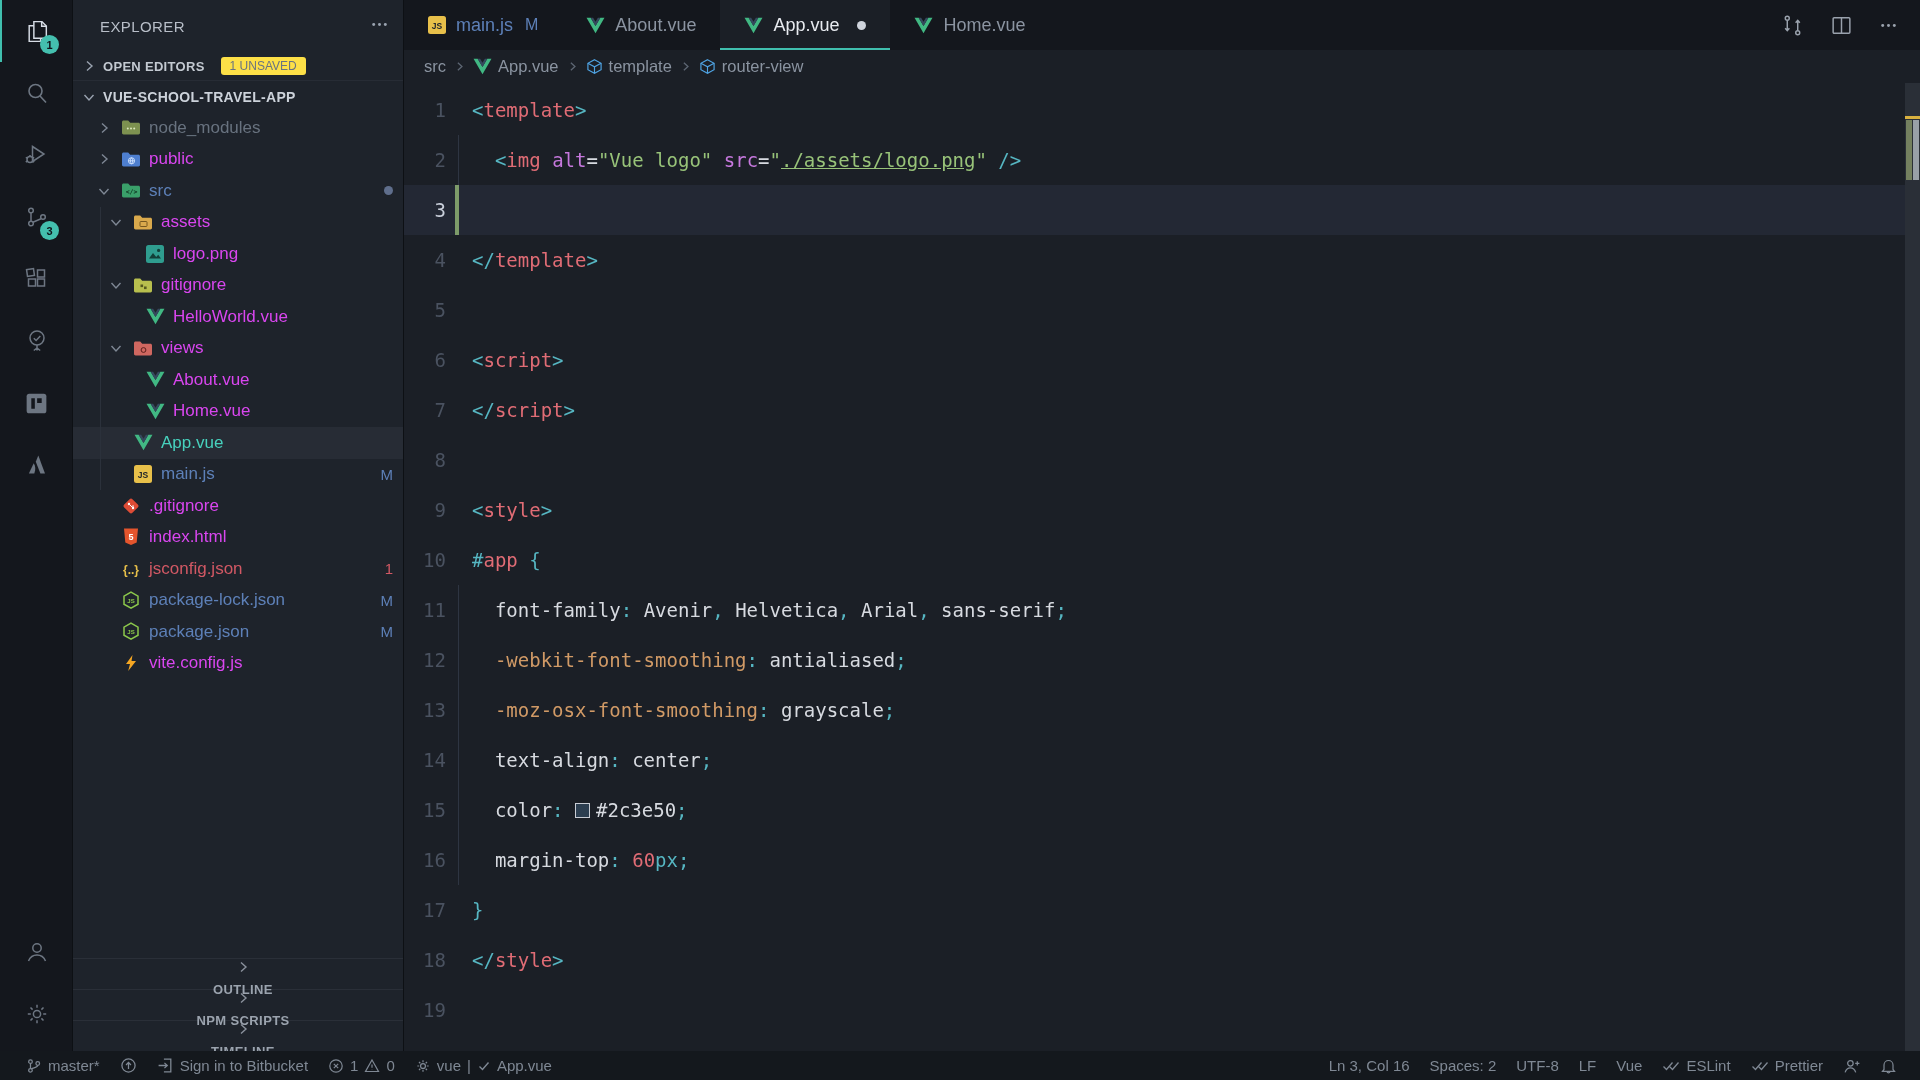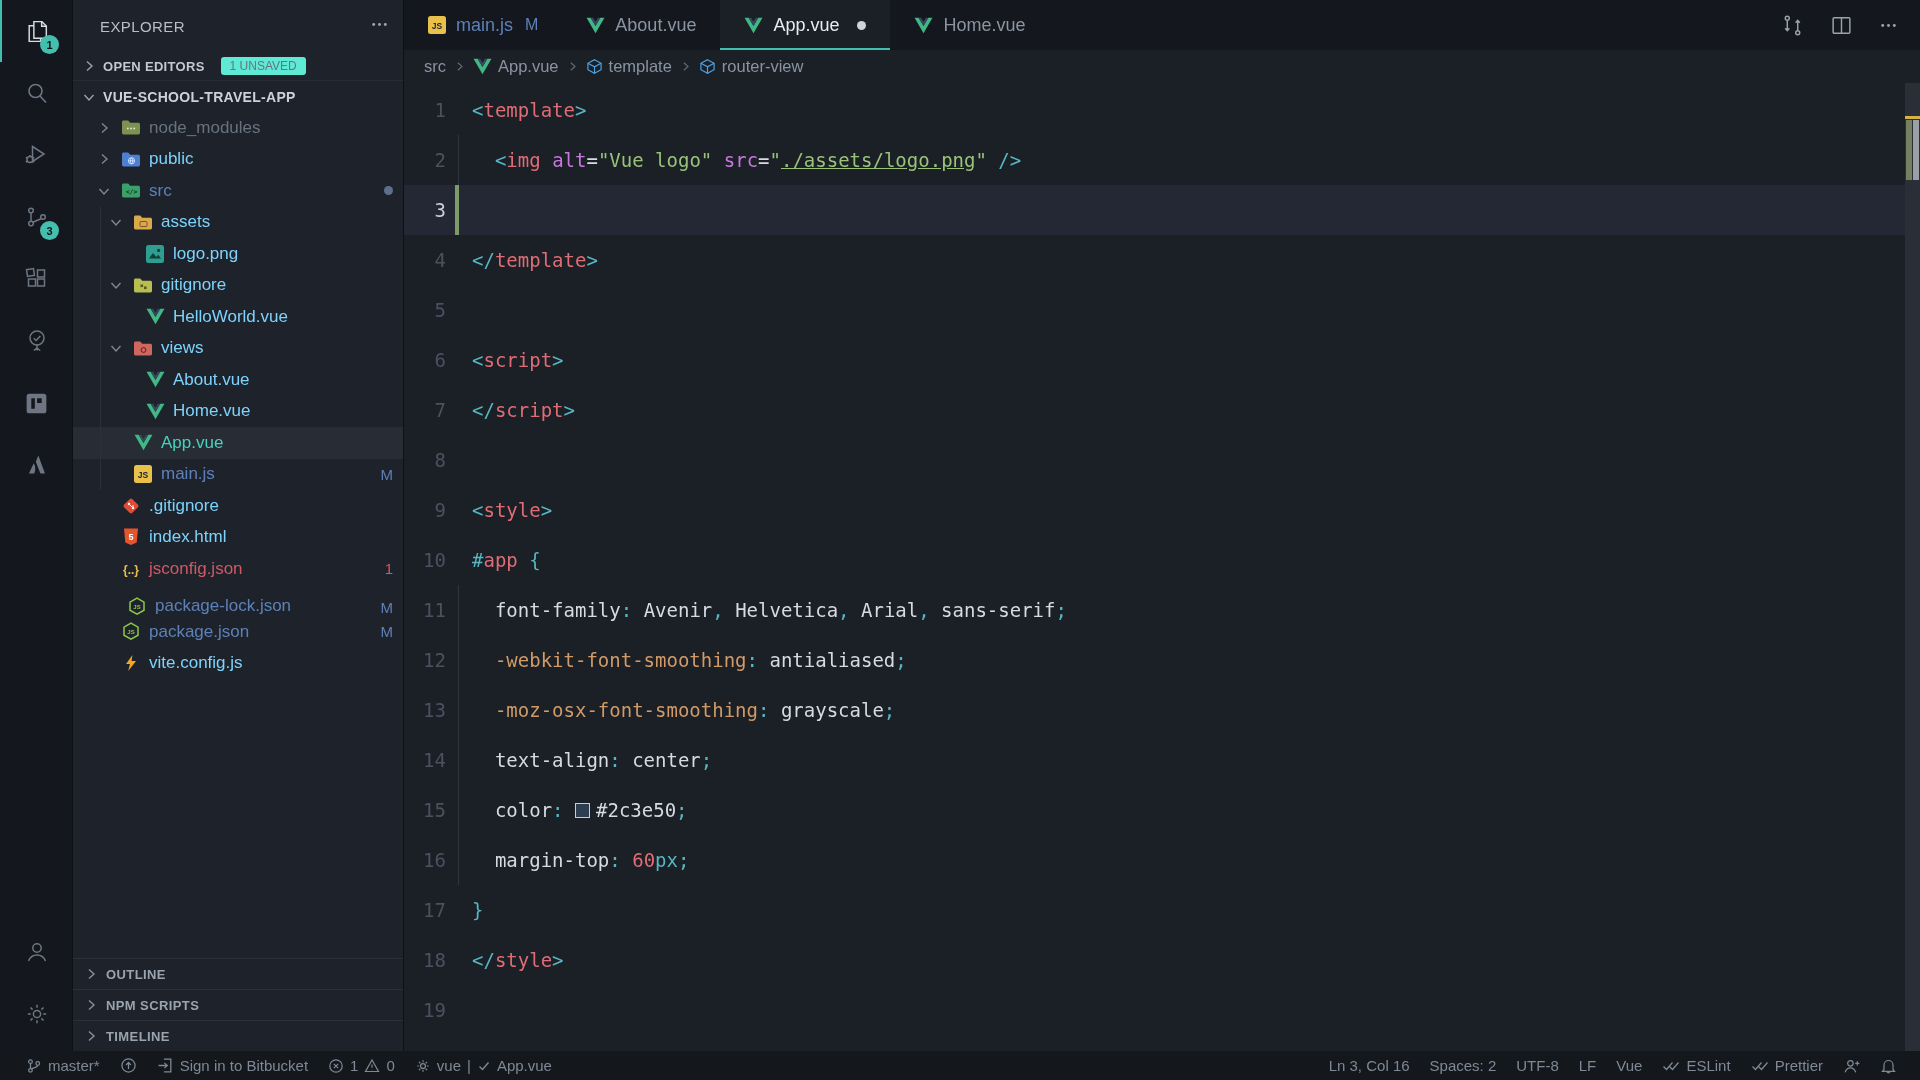--- a/index.html
+++ b/index.html
@@ -22,38 +22,38 @@
   
   #sidebar { grid-row:1; grid-column:2; background:#1e232b; display:flex; flex-direction:column;
     border-right:1px solid #0d1014; color:#9aa3b0; }
   #sb-header { height:52px; display:flex; align-items:center; justify-content:space-between;
     padding:0 14px 0 27px; }
   #sb-title { font-size:15px; color:#b8bec8; letter-spacing:.4px; }
   #sb-more { color:#9aa3b0; cursor:pointer; }
   #open-editors { height:29px; display:flex; align-items:center; gap:6px; padding-left:8px;
     border-bottom:1px solid #272c35; }
   #oe-label { font-size:13px; font-weight:bold; color:#c3c9d1; letter-spacing:.3px; }
-  #oe-badge { font-size:12px; color:#6a7380; background:#5eead4; padding:2px 9px; border-radius:3px; margin-left:10px; }
+  #oe-badge { font-size:12px; color:#6a7380; background:#fde047; padding:2px 9px; border-radius:3px; margin-left:10px; }
   #root-row { height:31px; display:flex; align-items:center; gap:6px; padding-left:8px; cursor:pointer; }
   #root-label { font-size:14px; font-weight:bold; color:#ccd2da; letter-spacing:.3px; }
   #tree-rows { flex:0 0 auto; }
   .trow { position:relative; height:31.5px; display:flex; align-items:center; gap:6px; padding-right:10px; cursor:pointer; }
   .trow.selected { background:#272c35; }
   .trow .icn.chev { width:18px; flex:0 0 18px; color:#7e8794; display:flex; justify-content:center; }
   .trow .ficon { width:24px; flex:0 0 24px; display:flex; justify-content:center; align-items:center; }
-  .tlabel { font-size:17px; color:#7dd3fc; white-space:nowrap; }
+  .tlabel { font-size:17px; color:#d946ef; white-space:nowrap; }
   .tlabel.dim { color:#68727f; } .tlabel.modified { color:#5d80b8; }
   .tlabel.error { color:#d15864; } .tlabel.selectedc { color:#47d1bd; }
   .tspace { flex:1; }
   .tbadge { font-size:15px; } .tbadge.modified { color:#5d80b8; } .tbadge.error { color:#d15864; }
   .dotbadge { width:9px; height:9px; border-radius:50%; background:#5f6e8c; }
   .tguide { position:absolute; left:27px; top:0; bottom:0; width:1px; background:#2b313b; }
   #sb-fill { flex:1; }
   .sb-section { height:31px; display:flex; align-items:center; gap:7px; padding-left:10px;
-    border-top:1px solid #2a2f38; cursor:pointer; }
+    border-top:1px solid #2a2f38; cursor:pointer;flex-direction:column; }
   .sb-section .icn { color:#8a919c; }
   .sb-section-label { font-size:13px; font-weight:bold; color:#9ba3ae; letter-spacing:.4px; }
 
   
   #editor-area { grid-row:1; grid-column:3; display:flex; flex-direction:column; background:#1b1f26; min-width:0; }
   #tabbar { height:50px; background:#14171d; display:flex; align-items:stretch; justify-content:space-between; }
   #tabs { display:flex; }
   .tab { position:relative; display:flex; align-items:center; gap:10px; padding:0 24px; font-size:18px;
     color:#8b94a1; background:#14171d; cursor:pointer; white-space:nowrap; }
   .tab.active { background:#1b1f26; color:#e8ebf0; }
@@ -461,21 +461,21 @@
             <span class="icn ">
               <svg width="22" height="16" viewBox="0 0 22 16">
                 <text x="11" y="12.5" font-size="12" font-weight="bold" font-family="sans-serif" fill="#e8c04a" text-anchor="middle">{..}</text>
               </svg>
             </span>
           </span>
           <span class="tlabel error">jsconfig.json</span>
           <span class="tspace"></span>
           <span class="tbadge error">1</span>
         </div>
-        <div class="trow" style="padding-left: 28px; align-items: flex-end;">
+        <div class="trow" style="padding-left: 22px;">
           <span class="icn chev"></span>
           <span class="ficon">
             <span class="icn ">
               <svg width="18" height="19" viewBox="0 0 18 19">
                 <path d="M9 1.2 16 5.2v8L9 17.2 2 13.2v-8z" fill="none" stroke="#8cc84b" stroke-width="1.5"></path>
                 <text x="9" y="11.5" font-size="6" font-family="sans-serif" font-weight="bold" fill="#8cc84b" text-anchor="middle">JS</text>
               </svg>
             </span>
           </span>
           <span class="tlabel modified">package-lock.json</span>

